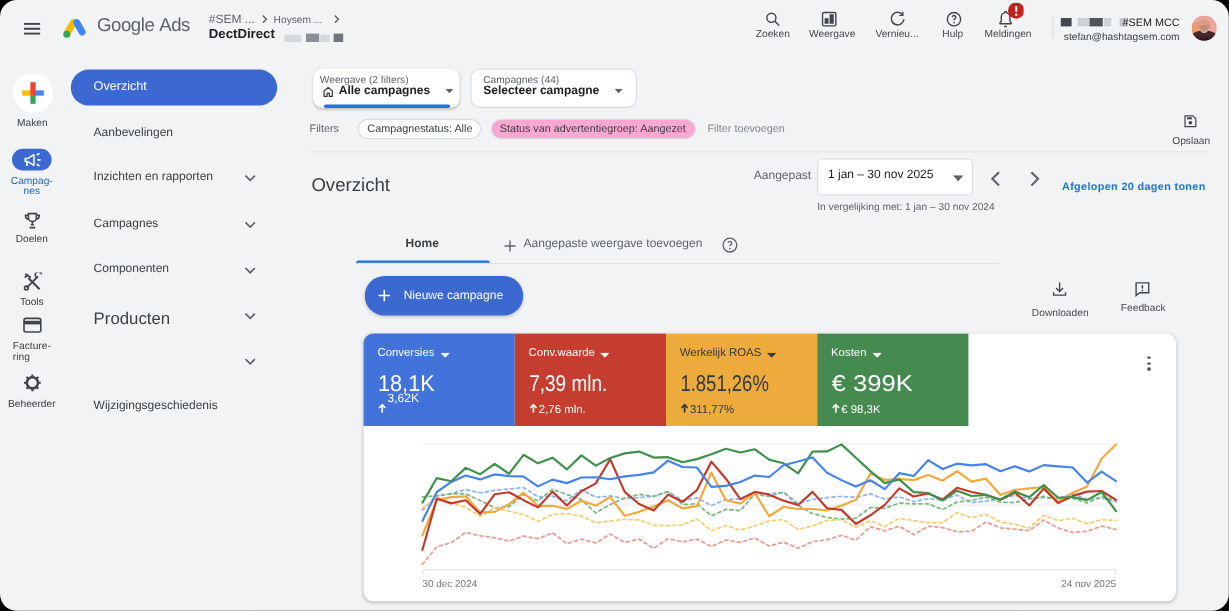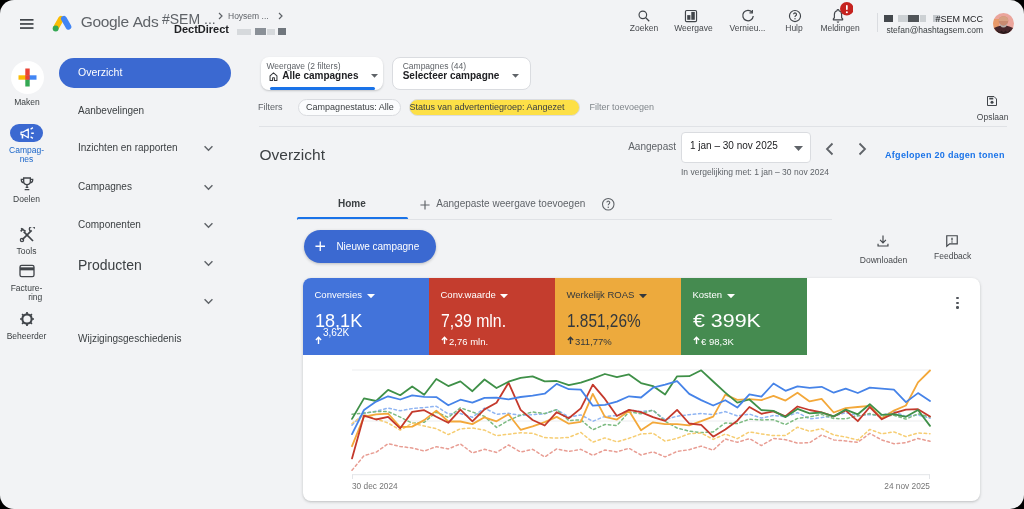--- a/index.html
+++ b/index.html
@@ -21,21 +21,21 @@
         <rect x="0" y="8.2" width="13.5" height="1.7"></rect>
       </g>
 </svg>
 <svg class="ab" style="left:51.5px;top:12.8px" width="21" height="19.5" viewBox="0 0 24 22">
   <rect x="4.5" y="2.5" width="6.6" height="17" rx="3.3" fill="#fbbc04" transform="rotate(30 7.8 11)"></rect>
   <circle cx="4.2" cy="17.6" r="3.4" fill="#34a853"></circle>
   <rect x="12.9" y="2.5" width="6.6" height="17" rx="3.3" fill="#4285f4" transform="rotate(-30 16.2 11)"></rect>
 </svg>
 <div class="ab" style="left:80.8px;top:14px;font-size:15.5px;color:#5f6368;line-height:1;letter-spacing:-.35px">Google&nbsp;Ads</div>
 
-<div class="ab" style="left:162px;top:11.8px;font-size:14px;color:#5f6368;line-height:1">#SEM ...</div>
+<div class="ab" style="left:174px;top:11.8px;font-size:10px;color:#5f6368;line-height:1">#SEM ...</div>
 <svg class="ab" style="left:218px;top:12px" width="5" height="8" viewBox="0 0 5 8" fill="none" stroke="#5f6368" stroke-width="1.2">
       <path d="M1 1 L4 4 L1 7"></path>
     </svg>
 <div class="ab" style="left:228px;top:11.8px;font-size:8.5px;color:#5f6368;line-height:1">Hoysem ...</div>
 <svg class="ab" style="left:278px;top:12px" width="5" height="8" viewBox="0 0 5 8" fill="none" stroke="#5f6368" stroke-width="1.2">
       <path d="M1 1 L4 4 L1 7"></path>
     </svg>
 <div class="ab" style="left:174px;top:23.8px;font-size:11px;font-weight:bold;color:#202124;line-height:1">DectDirect</div>
 <div class="ab" style="left:236.5px;top:28.5px;width:14px;height:6px;background:#d6d9dc"></div>
 <div class="ab" style="left:254.5px;top:28px;width:11px;height:6.5px;background:#8a9097"></div>
@@ -137,21 +137,21 @@
  <path d="M19 5 L5 19" stroke-width="2.4"></path>
  <path d="M17.5 6.5 a 4 4 0 1 1 6 -4" stroke-width="2"></path>
  <circle cx="4.5" cy="19.5" r="2.4" stroke-width="2"></circle>
 </svg>
 <div class="ab ctr" style="left:26.5px;top:247.3px;font-size:8.5px;color:#3c4043;line-height:1">Tools</div>
 
 <svg class="ab" style="left:19px;top:264px" width="16" height="14" viewBox="0 0 24 20">
  <rect x="1.5" y="1.5" width="21" height="17" rx="2.5" fill="none" stroke="#41454a" stroke-width="2"></rect>
  <rect x="1.5" y="4.5" width="21" height="4.5" fill="#41454a"></rect>
 </svg>
-<div class="ab ctr" style="left:26.5px;top:283.9px;font-size:8.5px;color:#3c4043;line-height:1.13;text-align:right">Facture-<br>ring</div>
+<div class="ab ctr" style="left:26.5px;top:283.9px;font-size:8.5px;color:#3c4043;line-height:1.13;text-align:left">Facture-<br>ring</div>
 
 <svg class="ab" style="left:19px;top:311px" width="16" height="16" viewBox="0 0 24 24" fill="none" stroke="#41454a">
  <circle cx="12" cy="12" r="7" stroke-width="3.2"></circle>
  <g stroke-width="2.6">
   <path d="M12 1.5 v4 M12 18.5 v4 M1.5 12 h4 M18.5 12 h4"></path>
   <path d="M4.6 4.6 l2.8 2.8 M16.6 16.6 l2.8 2.8 M4.6 19.4 l2.8 -2.8 M16.6 7.4 l2.8 -2.8"></path>
  </g>
 </svg>
 <div class="ab ctr" style="left:26.5px;top:332px;font-size:8.5px;color:#3c4043;line-height:1">Beheerder</div>
 
@@ -192,21 +192,21 @@
 
 <div class="ab" style="left:391.7px;top:57.2px;width:139.5px;height:32.8px;background:#fff;border:1px solid #dadce0;border-radius:8px"></div>
 <div class="ab" style="left:402.7px;top:62.2px;font-size:8.5px;color:#5f6368;line-height:1">Campagnes (44)</div>
 <div class="ab" style="left:402.7px;top:71.3px;font-size:10px;font-weight:bold;color:#202124;line-height:1">Selecteer campagne</div>
 <svg class="ab" style="left:511.5px;top:74.1px" width="7" height="3.8">
       <path d="M0 0 h7 l-3.5 3.8 z" fill="#5f6368"></path>
     </svg>
 
 <div class="ab" style="left:258px;top:102.9px;font-size:9px;color:#5f6368;line-height:1">Filters</div>
 <div class="ab" style="left:298.4px;top:98.6px;width:103px;height:17.5px;border:1px solid #dadce0;border-radius:9px;background:#fbfcfd;font-size:9px;color:#3c4043;line-height:15.5px;text-align:center">Campagnestatus: Alle</div>
-<div class="ab" style="left:408.5px;top:98.6px;width:171px;height:17.5px;border:1px solid #dadce0;border-radius:9px;background:#fde047;font-size:9px;color:#3c4043;line-height:15.5px;text-align:left">Status van advertentiegroep: Aangezet</div>
+<div class="ab" style="left:408.5px;top:98.6px;width:171px;height:17.5px;border:1px solid #dadce0;border-radius:9px;background:#f9a8d4;font-size:9px;color:#3c4043;line-height:15.5px;text-align:center">Status van advertentiegroep: Aangezet</div>
 <div class="ab" style="left:589.5px;top:102.9px;font-size:9px;color:#80868b;line-height:1">Filter toevoegen</div>
 
 <svg class="ab" style="left:986px;top:94.7px" width="12" height="12" viewBox="0 0 24 24" fill="none" stroke="#41454a" stroke-width="2">
  <path d="M3 3 h13 l5 5 v13 h-18 z"></path>
  <rect x="6.5" y="5.5" width="8" height="3.4" fill="#41454a" stroke="none"></rect>
  <circle cx="12" cy="14.5" r="3" fill="#41454a" stroke="none"></circle>
 </svg>
 <div class="ab ctr g9" style="left:992.7px;top:113.1px">Opslaan</div>
 
 <div class="ab" style="left:259px;top:126px;width:748px;height:1px;background:#e0e2e6"></div>

